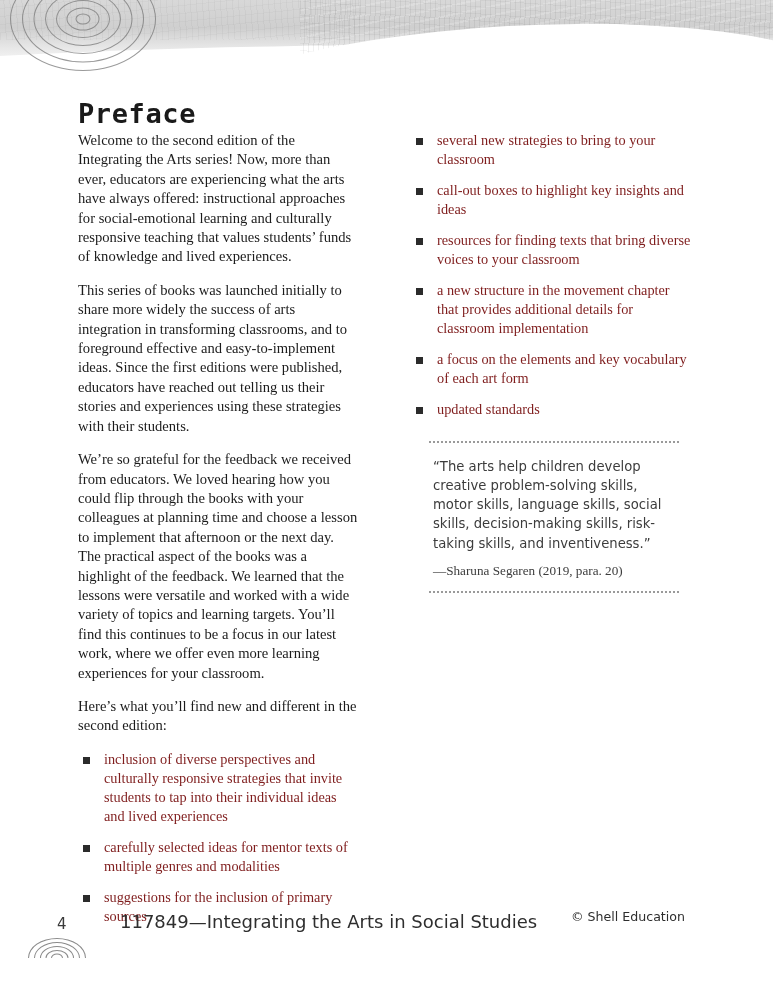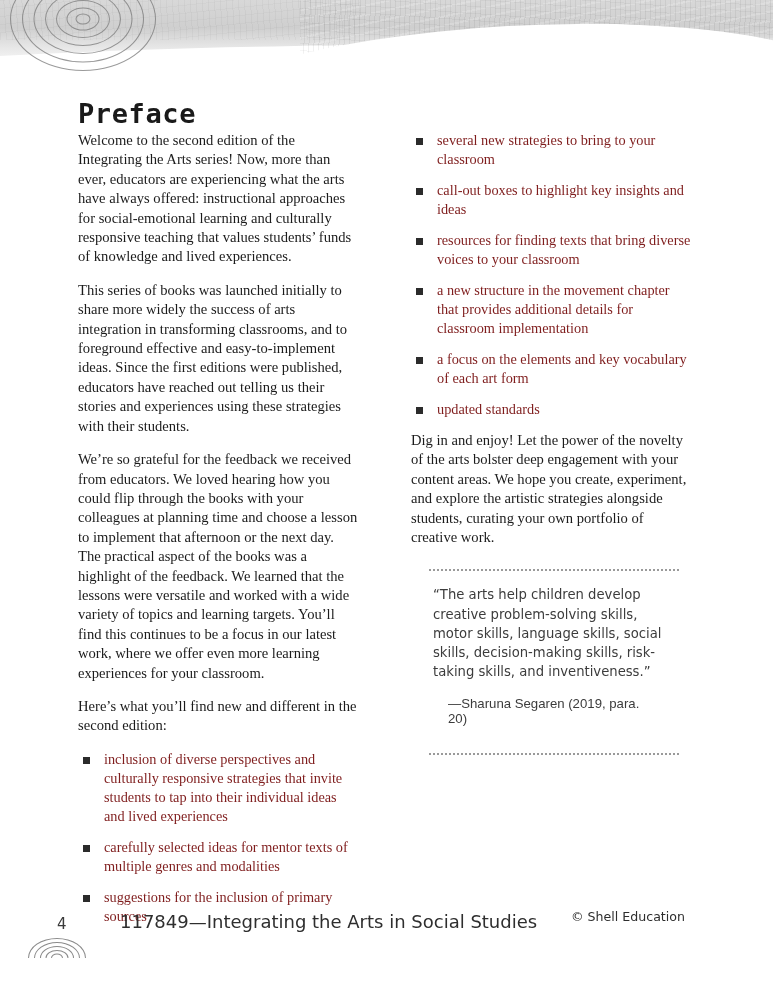--- a/index.html
+++ b/index.html
@@ -152,24 +152,24 @@
     border-bottom: 2px dotted #9a9a9a;
   }
   .quote-text {
     font-family: "DejaVu Sans", sans-serif;
     font-size: 13.2px;
     line-height: 1.45;
     color: #3c3c3c;
     margin: 0 0 10px 0;
   }
   .quote-attr {
-    font-family: Liberation Sans, sans-serif;
+    font-family: Liberation Serif, serif;
     font-size: 13.2px;
     color: #3c3c3c;
-    margin: 15px;
+    margin: 0;
   }
 
   
   .footer {
     position: absolute;
     left: 0; bottom: 0;
     width: 773px; height: 78px;
   }
   .footer-swirl {
     position: absolute;
@@ -248,21 +248,20 @@
     <div class="col">
       <ul class="bullets">
         <li>several new strategies to bring to your classroom</li>
         <li>call-out boxes to highlight key insights and ideas</li>
         <li>resources for finding texts that bring diverse voices to your classroom</li>
         <li>a new structure in the movement chapter that provides additional details for classroom implementation</li>
         <li>a focus on the elements and key vocabulary of each art form</li>
         <li>updated standards</li>
       </ul>
 
-      <p class="body">Dig in and enjoy! Let the power of the novelty of the arts bolster deep engagement with your content areas. We hope you create, experiment, and explore the artistic strategies alongside students, curating your own portfolio of creative work.</p>
 
       <div class="quote-box">
         <p class="quote-text">“The arts help children develop creative problem-solving skills, motor skills, language skills, social skills, decision-making skills, risk-taking skills, and inventiveness.”</p>
         <p class="quote-attr">—Sharuna Segaren (2019, para. 20)</p>
       </div>
     </div>
   </div>
 
   <div class="footer">
     <div class="footer-swirl">

